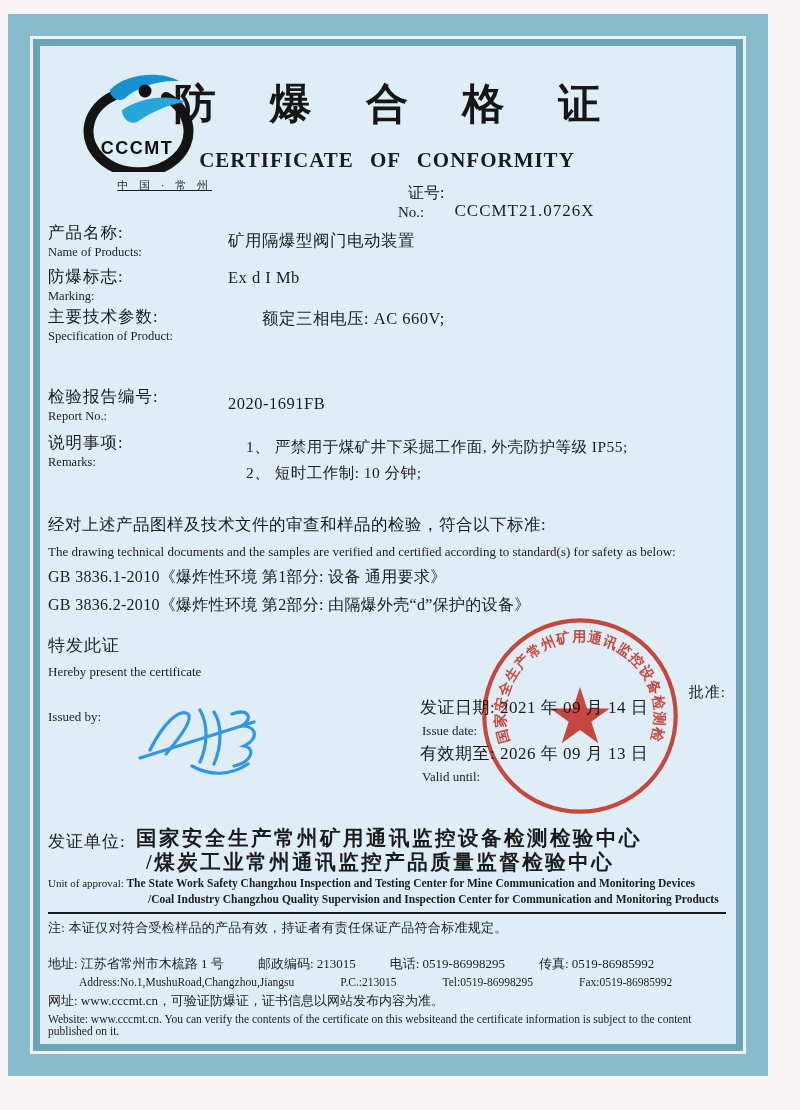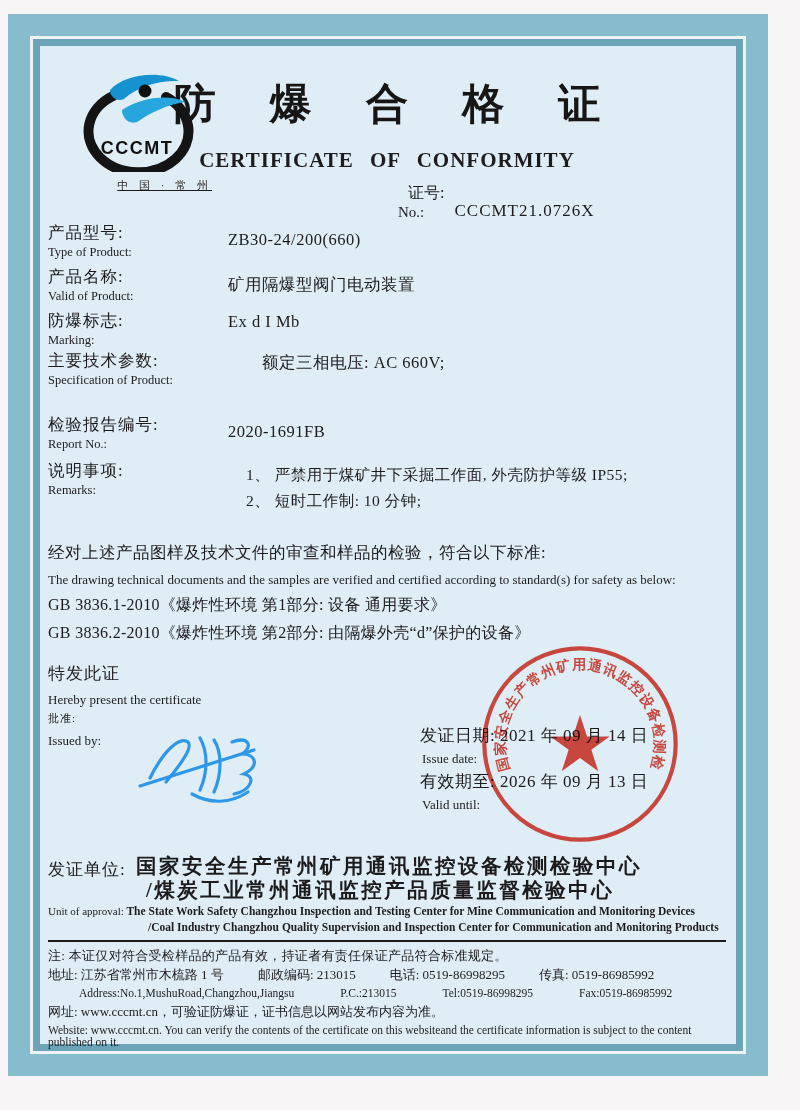--- a/index.html
+++ b/index.html
@@ -40,55 +40,55 @@
   .certno-value { font-size:17px; margin-left:10px; letter-spacing:1px; }
   
   .fields { margin-top:2px; }
   .frow { display:flex; align-items:flex-start; }
   .flabel { width:140px; flex:0 0 140px; }
   .flabel .cn { font-size:16.5px; letter-spacing:1px; }
   .flabel .en { font-size:12.5px; margin-top:1px; }
   .fvalue { font-size:16.5px; margin-left:40px; padding-top:8px; letter-spacing:0.5px; }
   .frow.h46{height:46px} .frow.h44{height:44px} .frow.h40{height:40px}
   .frow.h52{height:52px} .frow.h60{height:62px}
-  .frow.gap-top{margin-top:12px}
+  .frow.gap-top{margin-top:28px}
   .frow.spec .fvalue{ margin-left:74px; padding-top:2px; }
   .frow.marking .fvalue{ padding-top:2px; }
   .frow.remarks .fvalue{ margin-left:58px; padding-top:2px; font-size:15.5px; line-height:1.7; }
   
   .standards { margin-top:20px; }
   .std-intro-cn { font-size:16.5px; letter-spacing:0.5px; }
   .std-intro-en { font-size:13px; margin-top:8px; }
   .std-line { font-size:16px; margin-top:7px; letter-spacing:0.3px; }
   
   .issue { position:relative; height:192px; margin-top:18px; }
   .present-cn { font-size:17px; letter-spacing:1px; }
   .present-en { font-size:13px; margin-top:7px; }
-  .approve-cn { font-size:11px; margin-top:3px; letter-spacing:1px; }
+  .approve-cn { font-size:15px; margin-top:3px; letter-spacing:1px;text-align:right; }
   .approve-en { font-size:13px; margin-top:7px; }
   .signature { position:absolute; left:88px; top:58px; }
   .dates { position:absolute; left:372px; top:62px; }
   .date-line { font-size:17px; letter-spacing:0.5px; }
   .date-sub { font-size:13px; margin:4px 0 3px 2px; }
   .stamp { position:absolute; left:428px; top:-22px; mix-blend-mode:multiply; opacity:0.92; }
   
   .approval { margin-top:0px; }
   .appr-top { display:flex; }
   .appr-label { font-size:17px; flex:0 0 88px; padding-top:4px; letter-spacing:1px; }
   .appr-big { font-size:20.5px; font-weight:700; letter-spacing:2.5px; line-height:1.18; }
   .appr-big .l2 { margin-left:10px; }
   .appr-en { font-size:11.5px; font-weight:700; margin-top:3px; }
   .appr-en .pre { font-weight:400; font-size:11px; }
   .appr-en2 { font-size:11.5px; font-weight:700; margin-top:4px; margin-left:100px; }
   
   .divider { border-top:2.5px solid #1b1b1b; margin-top:7px; }
   .notes { padding-top:5px; }
   .note-cn { font-size:13px; letter-spacing:0.3px; }
   .note-en { font-size:12.5px; line-height:1.33; margin-top:2px; }
-  .addr-cn { font-size:13px; margin-top:1px; display:flex;align-items:flex-end; }
+  .addr-cn { font-size:13px; margin-top:18px; display:flex;align-items:flex-end; }
   .addr-cn span { margin-right:34px; }
   .addr-en { font-size:11.5px; margin-top:3px; display:flex;margin-left:31px; }
   .addr-en span { margin-right:46px; }
   .web-cn { font-size:13px; margin-top:4px; }
   .web-en { font-size:11.5px; margin-top:3px; }
 </style>
 </head>
 <body>
 
 <div class="frame-outer">
@@ -114,29 +114,22 @@
           <div class="certno-cn">证号:</div>
           <div class="certno-en">No.:</div>
         </div>
         <div class="certno-value">CCCMT21.0726X</div>
       </div>
     </div>
 
     <div class="fields">
       <div class="frow h44">
         <div class="flabel">
-                <div class="cn">产品型号:</div>
-                <div class="en">Type of Product:</div>
-              </div>
-        <div class="fvalue">ZB30-24/200(660)</div>
-      </div>
-      <div class="frow h44">
-        <div class="flabel">
                 <div class="cn">产品名称:</div>
-                <div class="en">Valid of Product:</div>
+                <div class="en">Name of Products:</div>
               </div>
         <div class="fvalue">矿用隔爆型阀门电动装置</div>
       </div>
       <div class="frow h40 marking">
         <div class="flabel">
                 <div class="cn">防爆标志:</div>
                 <div class="en">Marking:</div>
               </div>
         <div class="fvalue">Ex d I Mb</div>
       </div>

